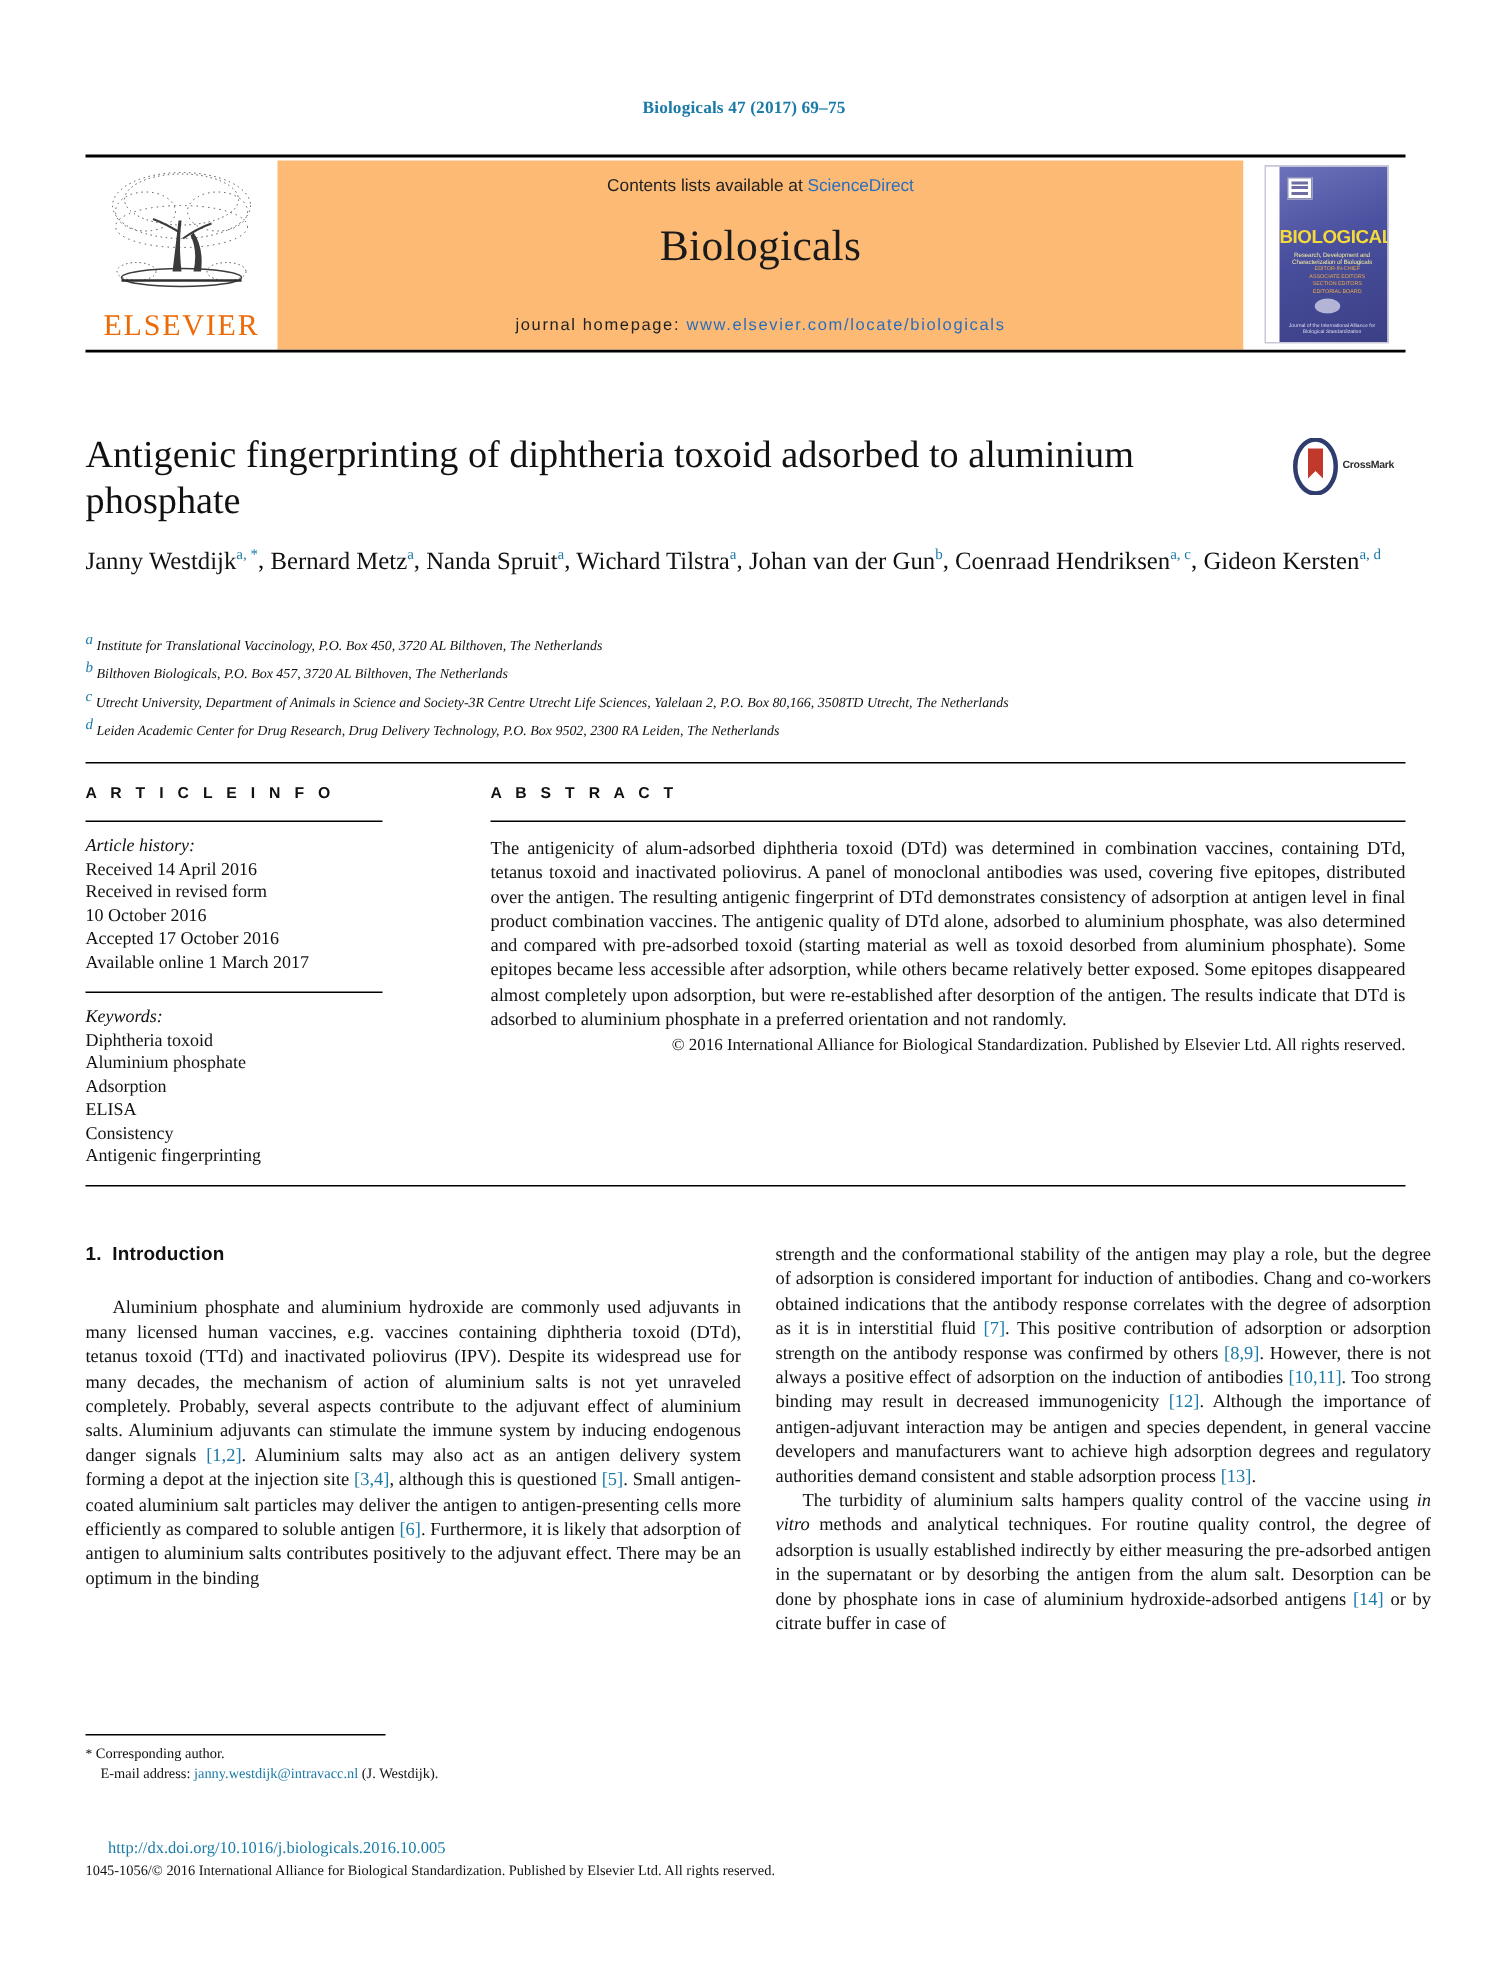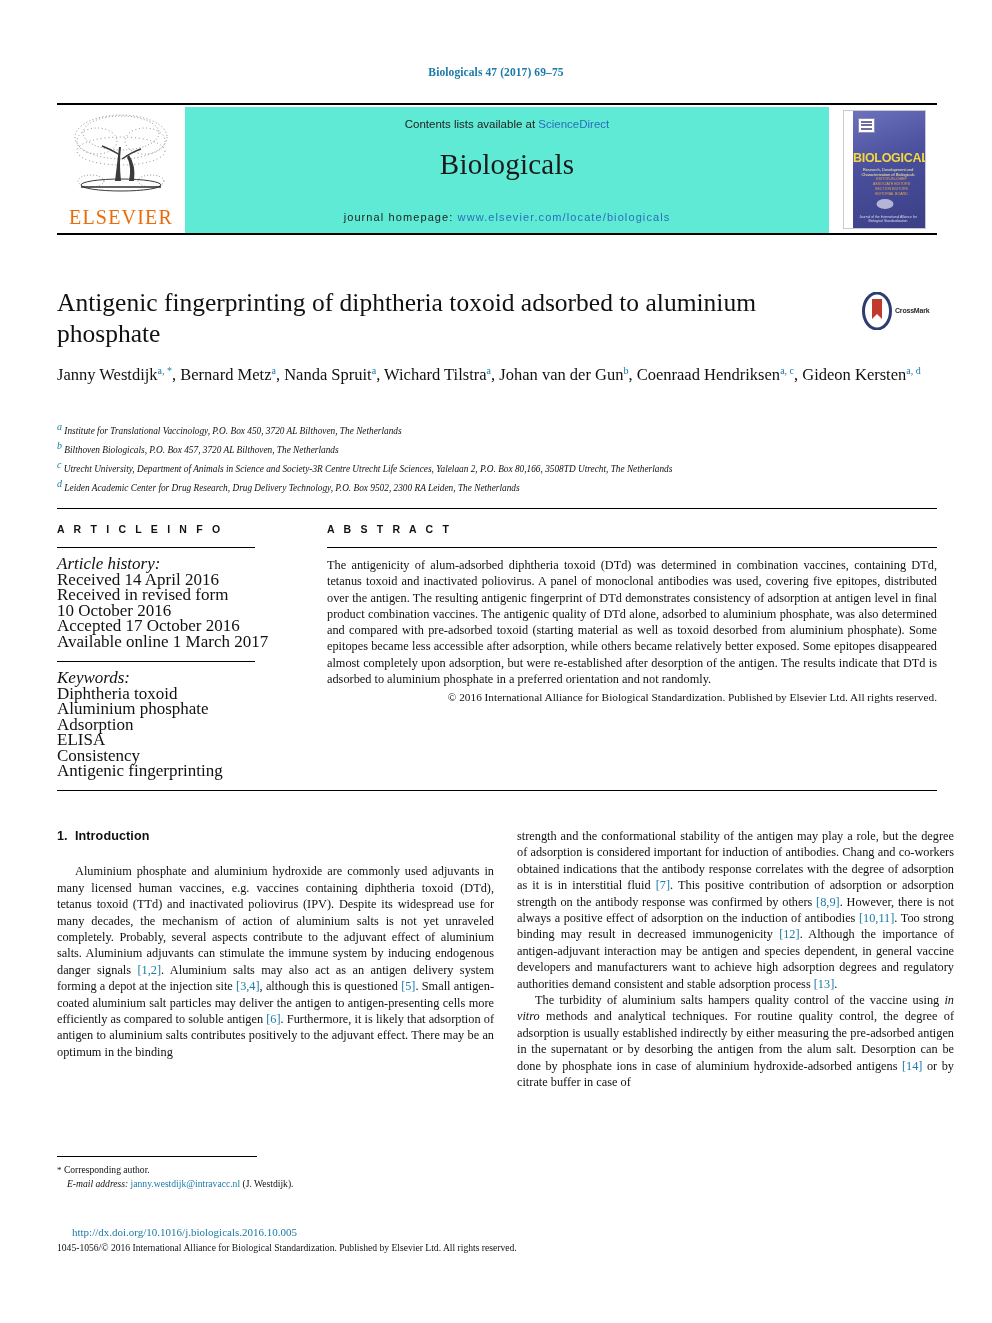--- a/index.html
+++ b/index.html
@@ -64,21 +64,21 @@
     bottom: 4px;
     width: 112px;
     text-align: center;
     color: #eb6b09;
     font-family: "Liberation Serif", serif;
     font-size: 20px;
     letter-spacing: 1.2px;
   }
   .mast-center {
     flex: 1 1 auto;
-    background: #5eead4;
+    background: #fdba74;
     position: relative;
   }
   .contents-line {
     position: absolute;
     left: 0; top: 11px;
     width: 100%;
     text-align: center;
     font-family: "Liberation Sans", sans-serif;
     font-size: 11.5px;
     color: #222;
@@ -248,21 +248,21 @@
     position: absolute;
     left: 57px; top: 523px;
     width: 215px;
   }
   .info-rule {
     border-top: 1px solid #000;
     margin: 12px 0 8px 0;
     width: 198px;
   }
   .info-block {
-    font-size: 17px;
+    font-size: 12px;
     line-height: 15.5px;
     color: #111;
   }
   .info-block .lead { font-style: italic; }
   .abs-col {
     position: absolute;
     left: 327px; top: 523px;
     width: 610px;
   }
   .abs-rule {
@@ -323,21 +323,21 @@
   }
   .footnote {
     position: absolute;
     left: 57px; top: 1163px;
     width: 440px;
     font-size: 9.6px;
     line-height: 13.2px;
     color: #111;
   }
   .footnote .star { font-size: 9px; }
-  .footnote .ital { font-style: italic; }
+  .footnote .ital { }
   .footnote a { color: #1a7aa8; text-decoration: none; }
   .doi {
     position: absolute;
     left: 57px; top: 1226px;
     width: 880px;
     font-size: 11px;
     color: #1a7aa8;
     font-family: Liberation Serif, serif;
     margin-left: 15px;
   }

